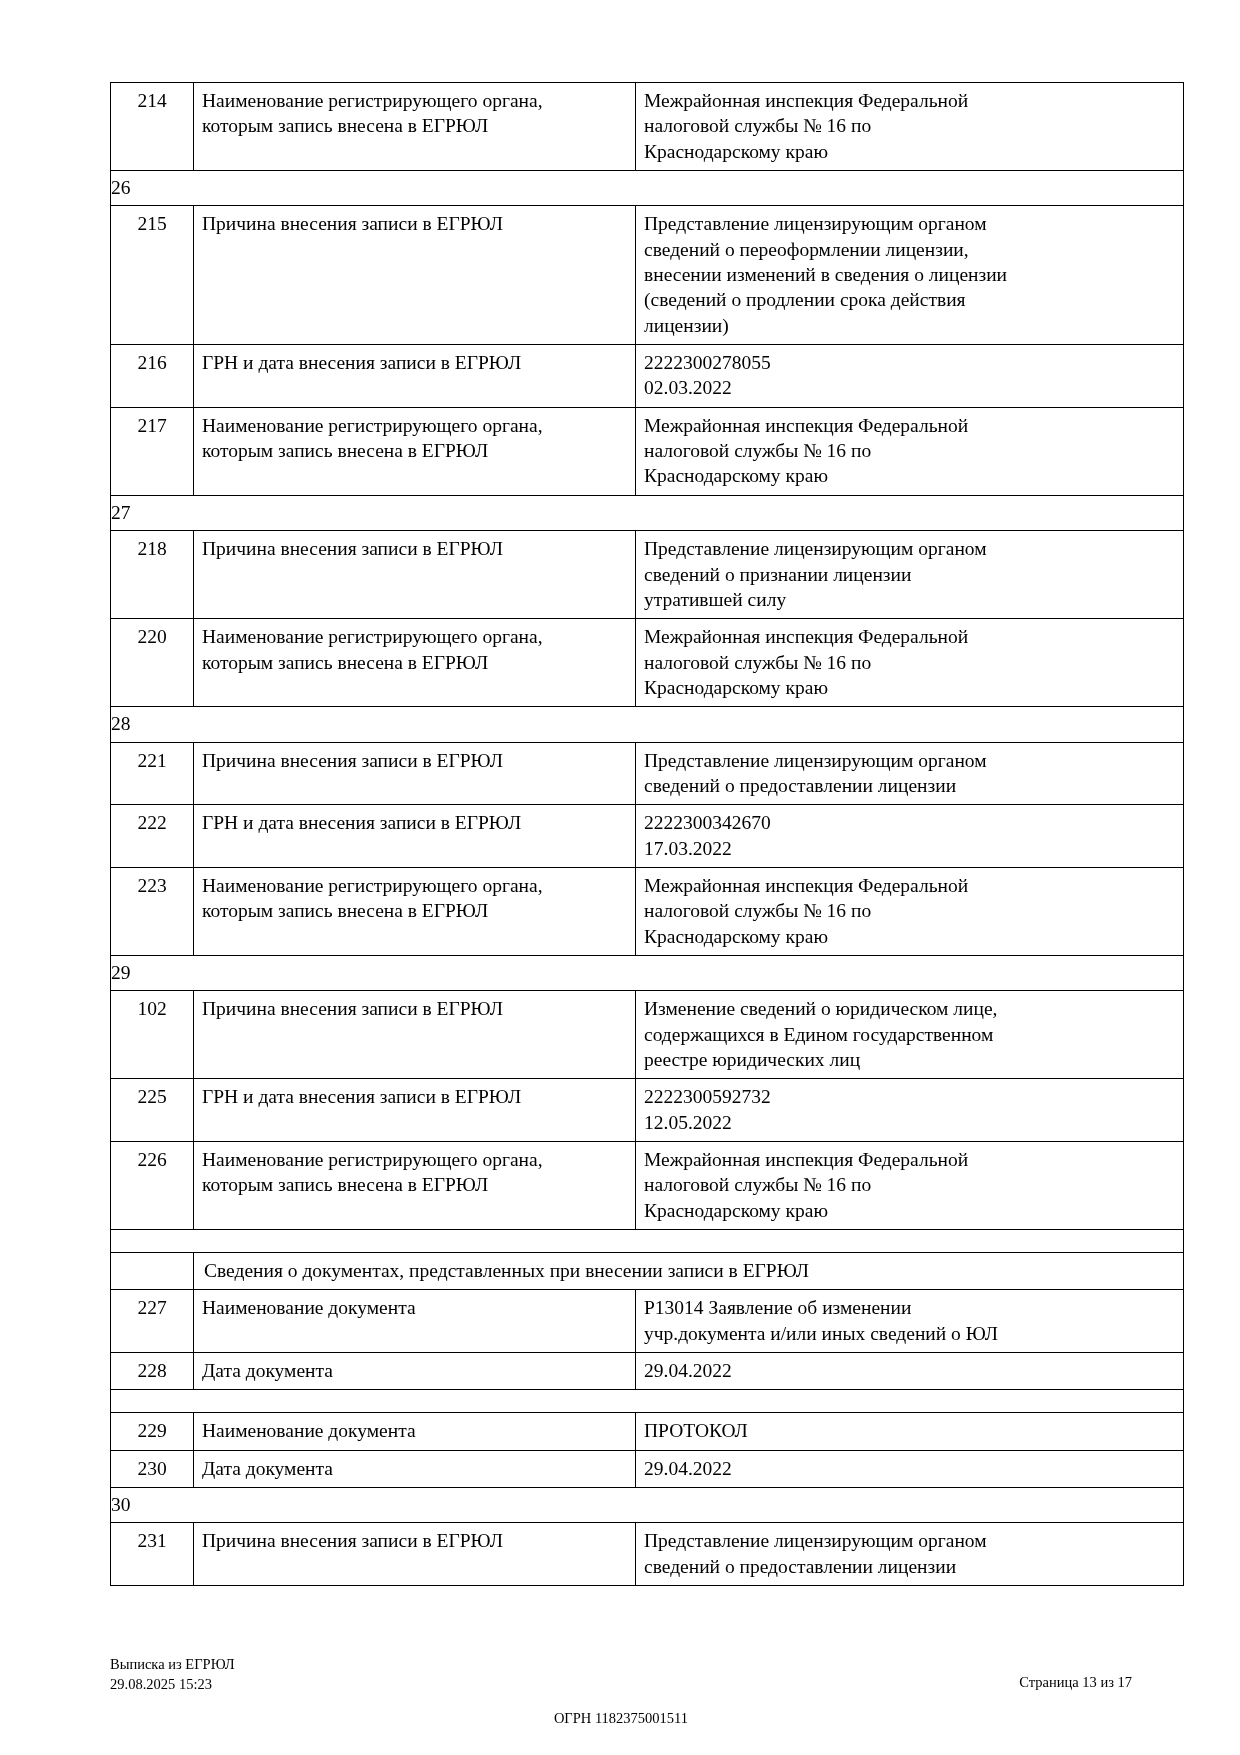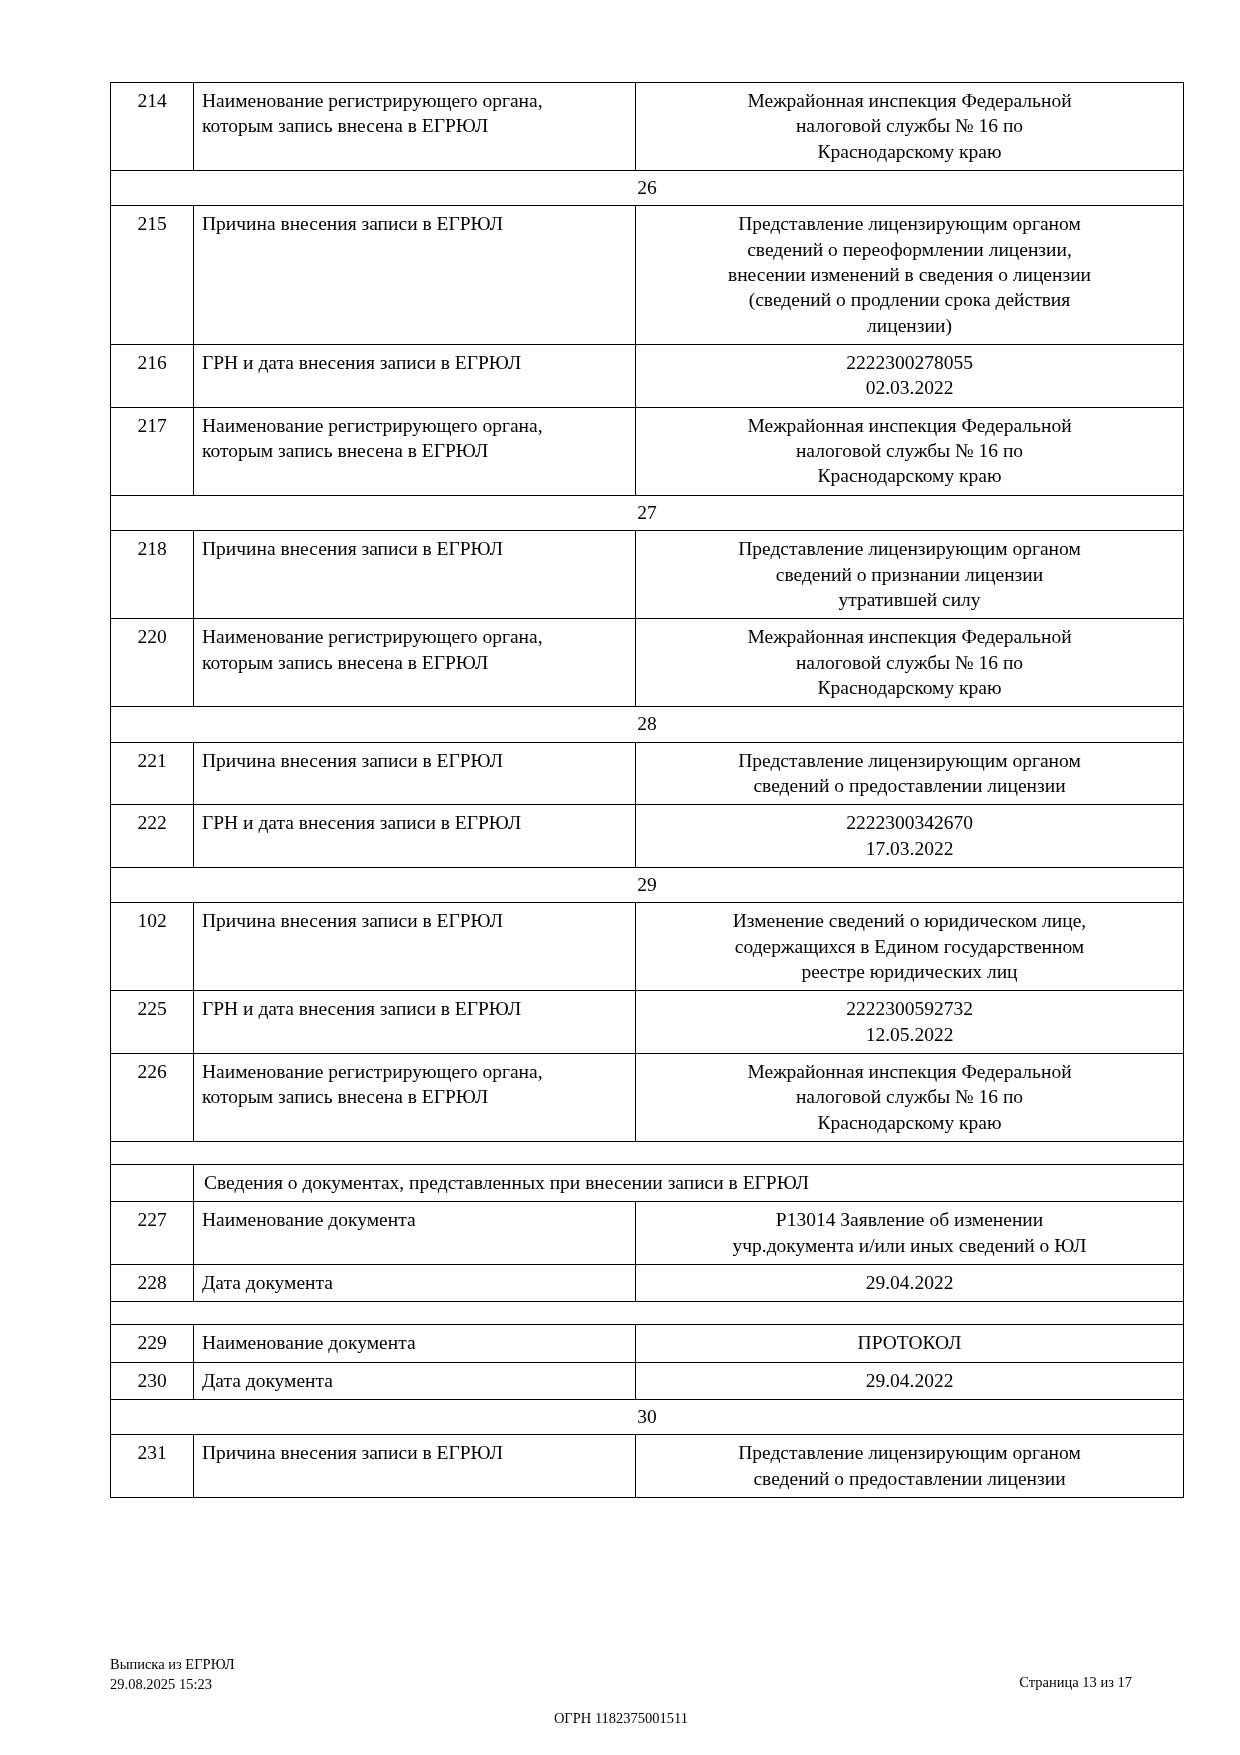--- a/index.html
+++ b/index.html
@@ -32,25 +32,24 @@
   }
   .doc-table td {
     border: 1px solid #000000;
     vertical-align: top;
     font-size: 19.5px;
     line-height: 1.30;
     padding: 5px 8px 6px 8px;
   }
   .col-num { width: 66px; text-align: center; }
   .col-label { width: 425px; }
-  .col-value { width: 531px; text-align: center; }
+  .col-value { width: 531px; }
 
   
   tr.section-row td {
-    text-align: center;
     font-weight: normal;
     padding: 4px 0 5px 0;
   }
   
   tr.spacer-row td {
     height: 22px;
     padding: 0;
   }
   
   td.full-label {
@@ -154,20 +153,28 @@
           <td class="col-num">221</td>
           <td class="col-label nowrap">Причина внесения записи в ЕГРЮЛ</td>
           <td class="col-value nowrap">Представление лицензирующим органом
 сведений о предоставлении лицензии</td>
         </tr>
         <tr>
           <td class="col-num">222</td>
           <td class="col-label nowrap">ГРН и дата внесения записи в ЕГРЮЛ</td>
           <td class="col-value nowrap">2222300342670
 17.03.2022</td>
+        </tr>
+        <tr>
+          <td class="col-num">223</td>
+          <td class="col-label nowrap">Наименование регистрирующего органа,
+которым запись внесена в ЕГРЮЛ</td>
+          <td class="col-value nowrap">Межрайонная инспекция Федеральной
+налоговой службы № 16 по
+Краснодарскому краю</td>
         </tr>
         <tr class="section-row">
           <td colspan="3">29</td>
         </tr>
         <tr>
           <td class="col-num">102</td>
           <td class="col-label nowrap">Причина внесения записи в ЕГРЮЛ</td>
           <td class="col-value nowrap">Изменение сведений о юридическом лице,
 содержащихся в Едином государственном
 реестре юридических лиц</td>

